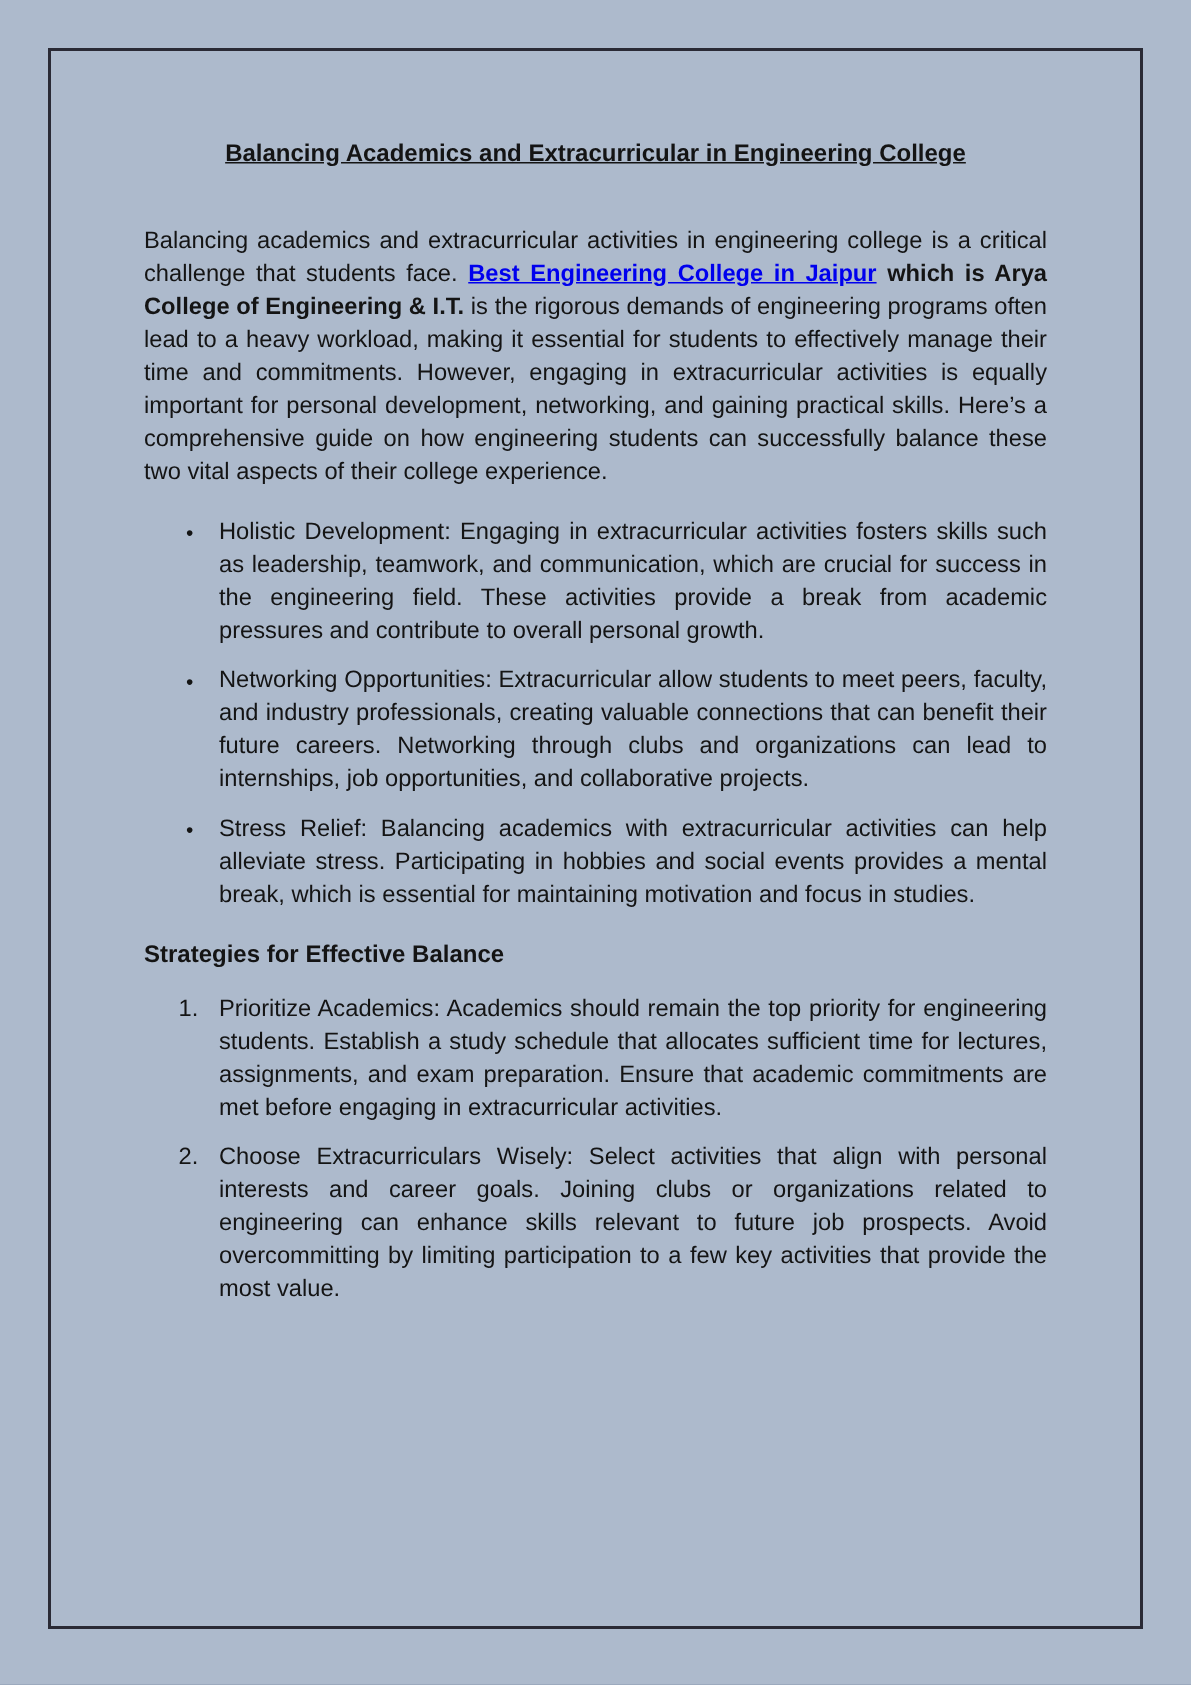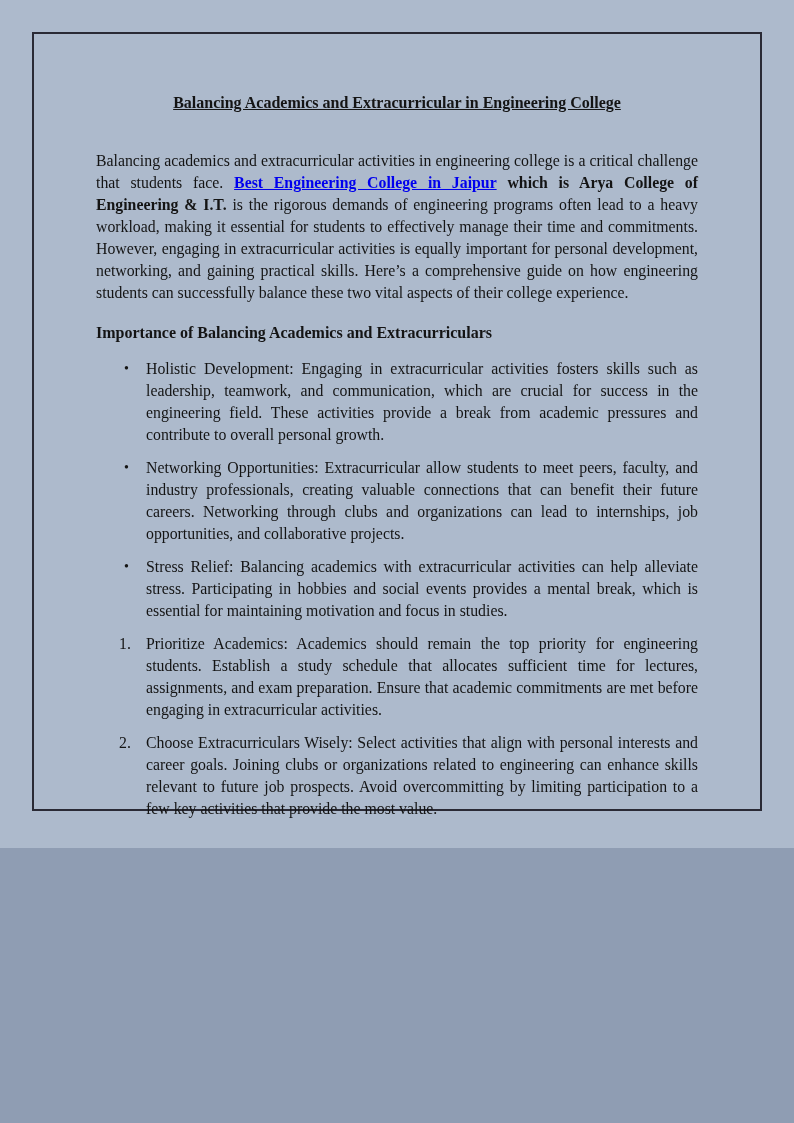--- a/index.html
+++ b/index.html
@@ -3,24 +3,24 @@
 <meta charset="utf-8">
 <style>
   html, body {
     margin: 0;
     padding: 0;
     background: #8f9dB3;
   }
   .page {
     position: relative;
     width: 794px;
-    height: 848px;
+    height: 1123px;
     margin: 0 auto;
     background: var(--page-background, #adbacc);
-    font-family: Liberation Serif, serif;
+    font-family: Liberation Sans, sans-serif;
     color: var(--text, #141414);
     overflow: hidden;
   }
   .frame {
     position: absolute;
     top: 32px;
     left: 32px;
     right: 32px;
     bottom: 37px;
     border: 2px solid var(--border, #2a2a35);
@@ -92,37 +92,37 @@
 
       <h1 class="title">Balancing Academics and Extracurricular in Engineering College</h1>
 
       <p class="para">
         <span>Balancing academics and extracurricular activities in engineering college is a critical challenge that students face.</span>
         <a href="#" class="doc-link">Best Engineering College in Jaipur</a>
         <span class="bold">which is Arya College of Engineering &amp; I.T.</span>
         <span>is the rigorous demands of engineering programs often lead to a heavy workload, making it essential for students to effectively manage their time and commitments. However, engaging in extracurricular activities is equally important for personal development, networking, and gaining practical skills. Here’s a comprehensive guide on how engineering students can successfully balance these two vital aspects of their college experience.</span>
       </p>
 
-      <h2 class="heading">Importance of Balancing Academics and Extracurriculars</h2>
 
       <div class="list">
         <div class="list-item">
           <span class="marker bullet">•</span>
           <span class="item-text">Holistic Development: Engaging in extracurricular activities fosters skills such as leadership, teamwork, and communication, which are crucial for success in the engineering field. These activities provide a break from academic pressures and contribute to overall personal growth.</span>
         </div>
         <div class="list-item">
           <span class="marker bullet">•</span>
           <span class="item-text">Networking Opportunities: Extracurricular allow students to meet peers, faculty, and industry professionals, creating valuable connections that can benefit their future careers. Networking through clubs and organizations can lead to internships, job opportunities, and collaborative projects.</span>
         </div>
         <div class="list-item">
           <span class="marker bullet">•</span>
           <span class="item-text">Stress Relief: Balancing academics with extracurricular activities can help alleviate stress. Participating in hobbies and social events provides a mental break, which is essential for maintaining motivation and focus in studies.</span>
         </div>
       </div>
 
+      <h2 class="heading">Strategies for Effective Balance</h2>
 
       <div class="list">
         <div class="list-item">
           <span class="marker number">1.</span>
           <span class="item-text">Prioritize Academics: Academics should remain the top priority for engineering students. Establish a study schedule that allocates sufficient time for lectures, assignments, and exam preparation. Ensure that academic commitments are met before engaging in extracurricular activities.</span>
         </div>
         <div class="list-item">
           <span class="marker number">2.</span>
           <span class="item-text">Choose Extracurriculars Wisely: Select activities that align with personal interests and career goals. Joining clubs or organizations related to engineering can enhance skills relevant to future job prospects. Avoid overcommitting by limiting participation to a few key activities that provide the most value.</span>
         </div>

